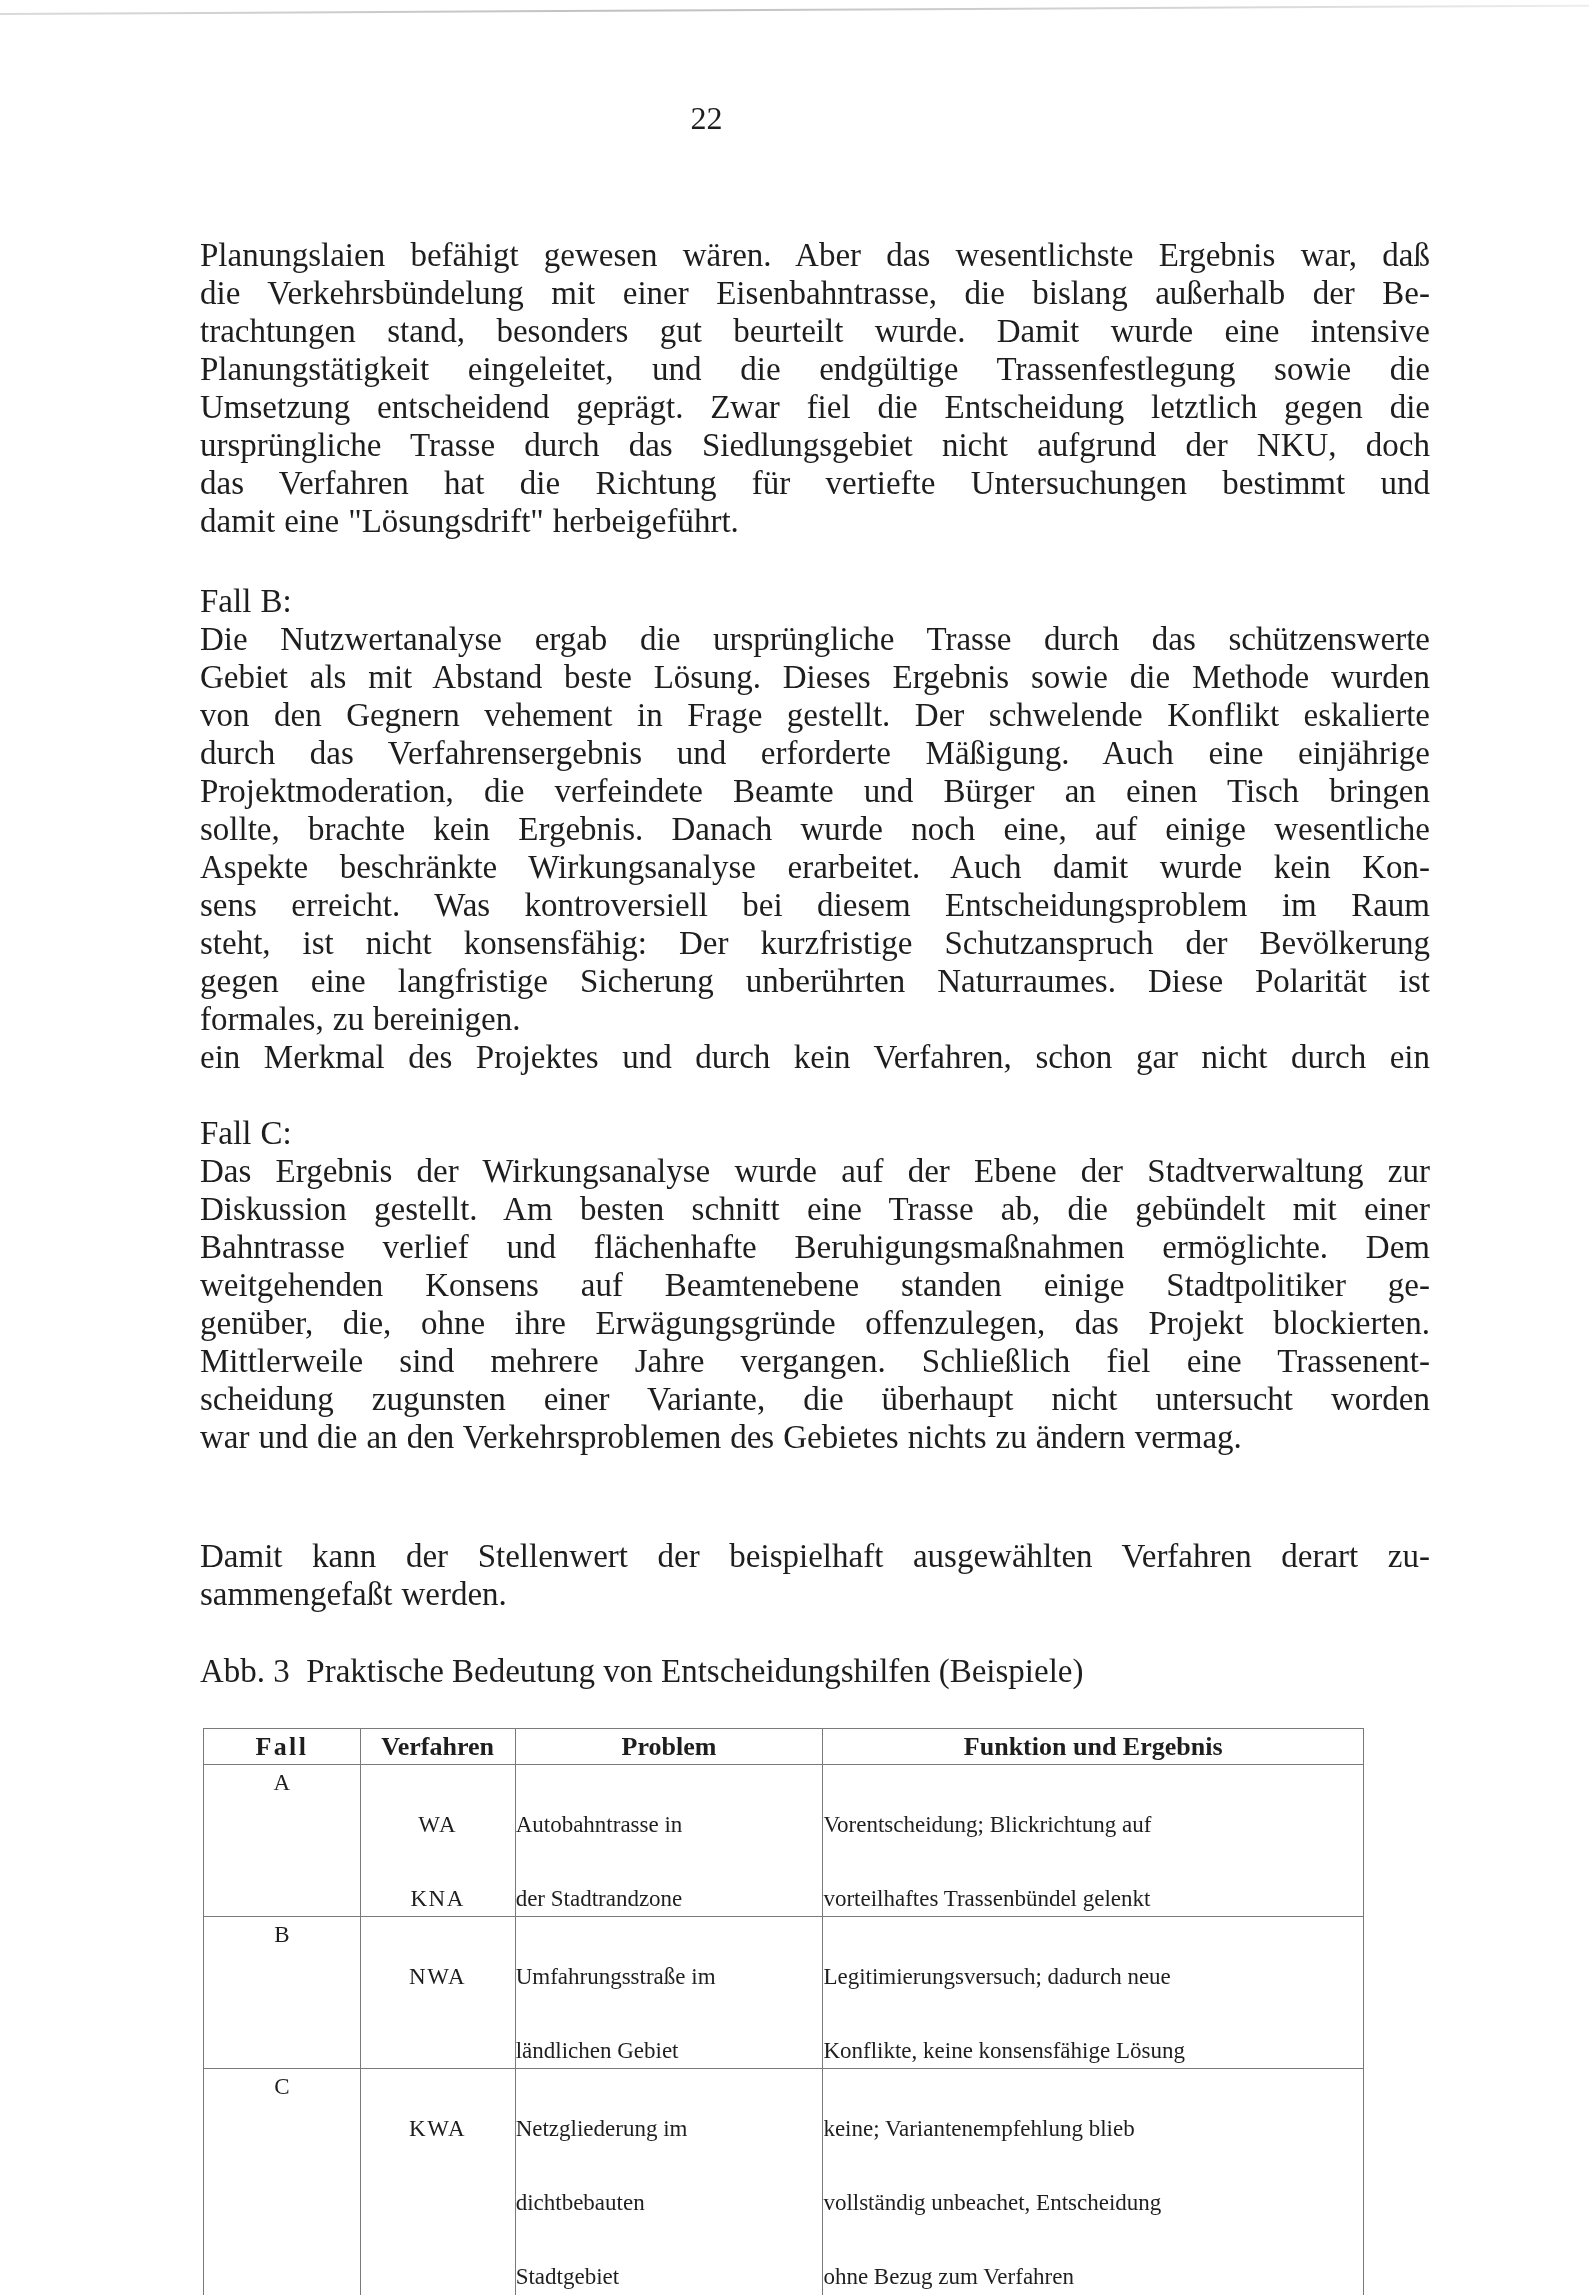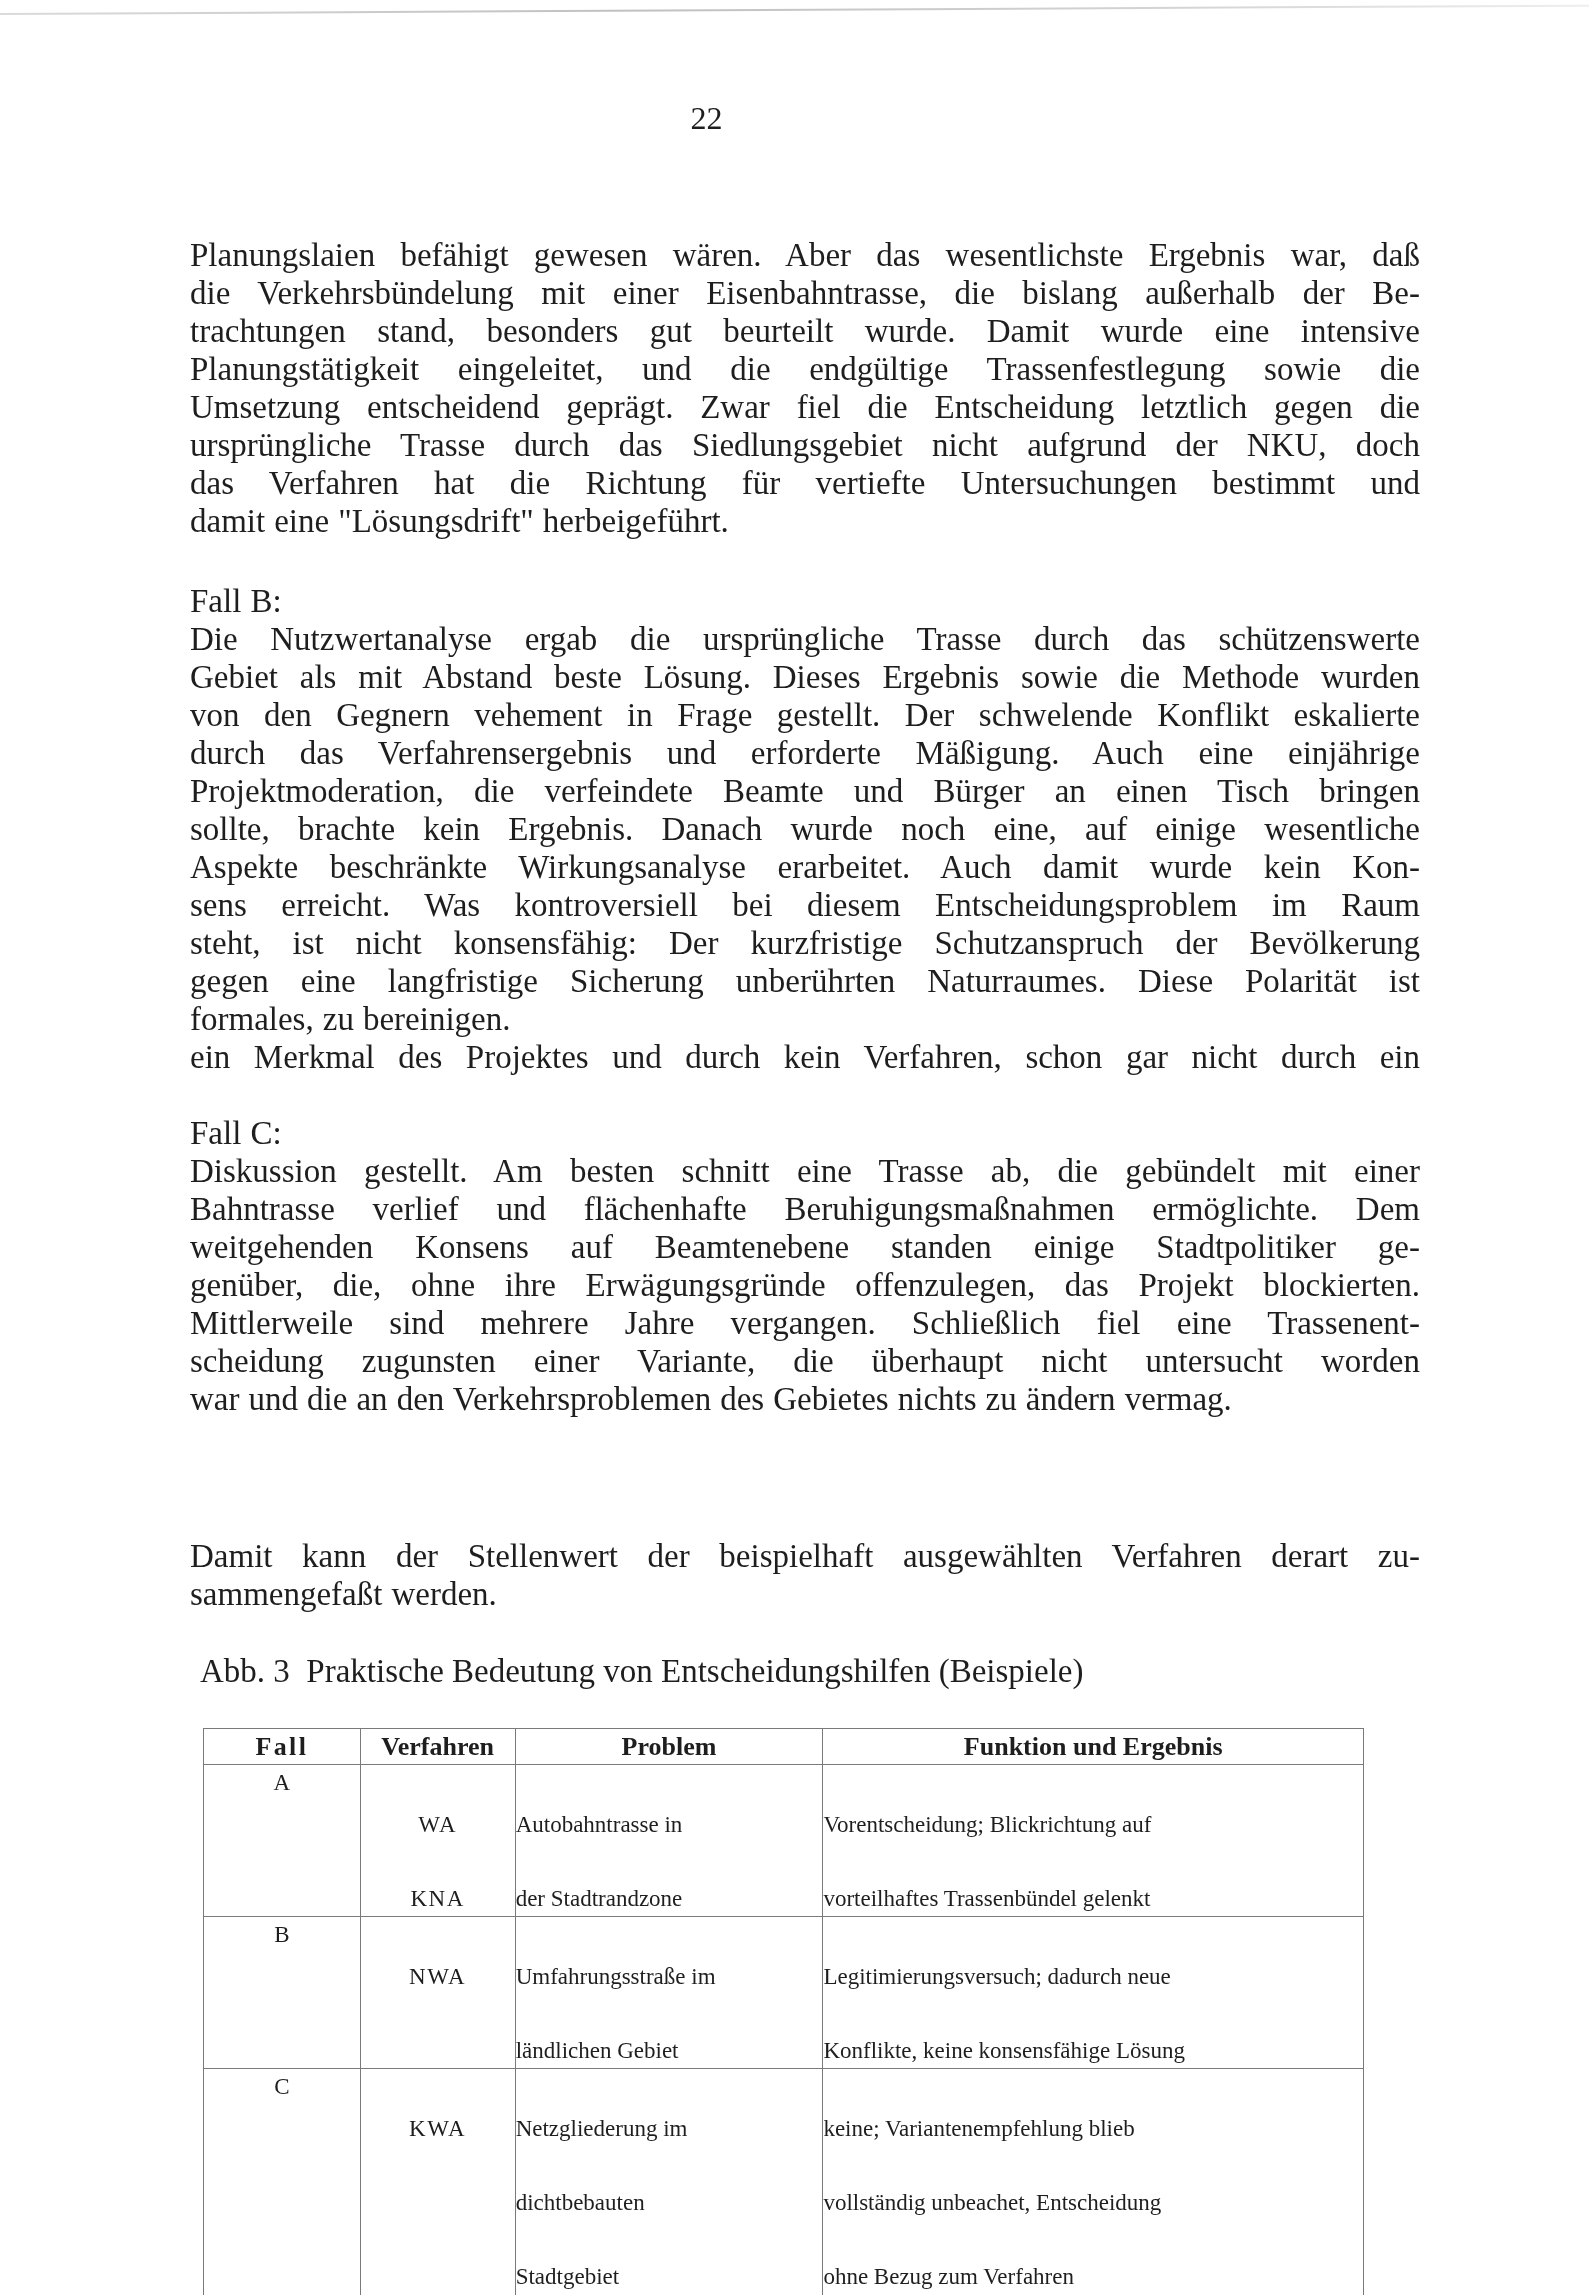--- a/index.html
+++ b/index.html
@@ -3,21 +3,21 @@
 <meta charset="utf-8">
 <style>
   html, body { margin: 0; padding: 0; background: #ffffff; }
   body { width: 1589px; height: 2295px; position: relative; overflow: hidden;
          font-family: "Liberation Serif", "DejaVu Serif", serif; color: #1e1e1e; }
   .scanline { position: absolute; left: 0; top: 12.7px; width: 1589px; height: 2.4px;
               background: linear-gradient(90deg, rgba(150,150,150,.35), rgba(140,140,140,.55) 40%, rgba(150,150,150,.4) 75%, rgba(170,170,170,.2));
               transform: rotate(-0.3deg); transform-origin: left center; }
   .page-number { position: absolute; top: 99px; left: 0; width: 1413px; text-align: center;
                  font-size: 32px; line-height: 38px; }
-  .block { position: absolute; left: 190px; width: 1230px; }
+  .block { position: absolute; left: 200px; width: 1230px; }
   .line { display: block; height: 38px; line-height: 38px; font-size: 33px;
           white-space: nowrap; text-align: justify; text-align-last: justify; word-spacing: 0.8px; }
   .line.last { text-align: left; text-align-last: left; }
   .caption { position: absolute; left: 200px; font-size: 33px; line-height: 38px; white-space: pre; }
   table.fig { position: absolute; left: 203px; top: 1728px; width: 1161px;
               border-collapse: collapse; font-size: 23px; }
   table.fig th, table.fig td { border: 1.6px solid #7a7a7a; vertical-align: top; padding: 0; }
   table.fig th { height: 35px; font-weight: bold; font-size: 26px; line-height: 35px; text-align: center; }
   table.fig th.spaced { letter-spacing: 2.4px; }
   table.fig td { line-height: 32px; padding-top: 1.6px; padding-bottom: 1.6px; }
@@ -59,20 +59,21 @@
       <span class="line">steht, ist nicht konsensfähig: Der kurzfristige Schutzanspruch der Bevölkerung</span>
       <span class="line">gegen eine langfristige Sicherung unberührten Naturraumes. Diese Polarität ist</span>
       <span class="line last">formales, zu bereinigen.</span>
       <span class="line">ein Merkmal des Projektes und durch kein Verfahren, schon gar nicht durch ein</span>
     </div>
 </div>
 
 <div class="block" style="top:1114px">
   <span class="line last">Fall C:</span>
   <div>
+      <span class="line">Das Ergebnis der Wirkungsanalyse wurde auf der Ebene der Stadtverwaltung zur</span>
       <span class="line">Diskussion gestellt. Am besten schnitt eine Trasse ab, die gebündelt mit einer</span>
       <span class="line">Bahntrasse verlief und flächenhafte Beruhigungsmaßnahmen ermöglichte. Dem</span>
       <span class="line">weitgehenden Konsens auf Beamtenebene standen einige Stadtpolitiker ge-</span>
       <span class="line">genüber, die, ohne ihre Erwägungsgründe offenzulegen, das Projekt blockierten.</span>
       <span class="line">Mittlerweile sind mehrere Jahre vergangen. Schließlich fiel eine Trassenent-</span>
       <span class="line">scheidung zugunsten einer Variante, die überhaupt nicht untersucht worden</span>
       <span class="line last">war und die an den Verkehrsproblemen des Gebietes nichts zu ändern vermag.</span>
     </div>
 </div>
 

